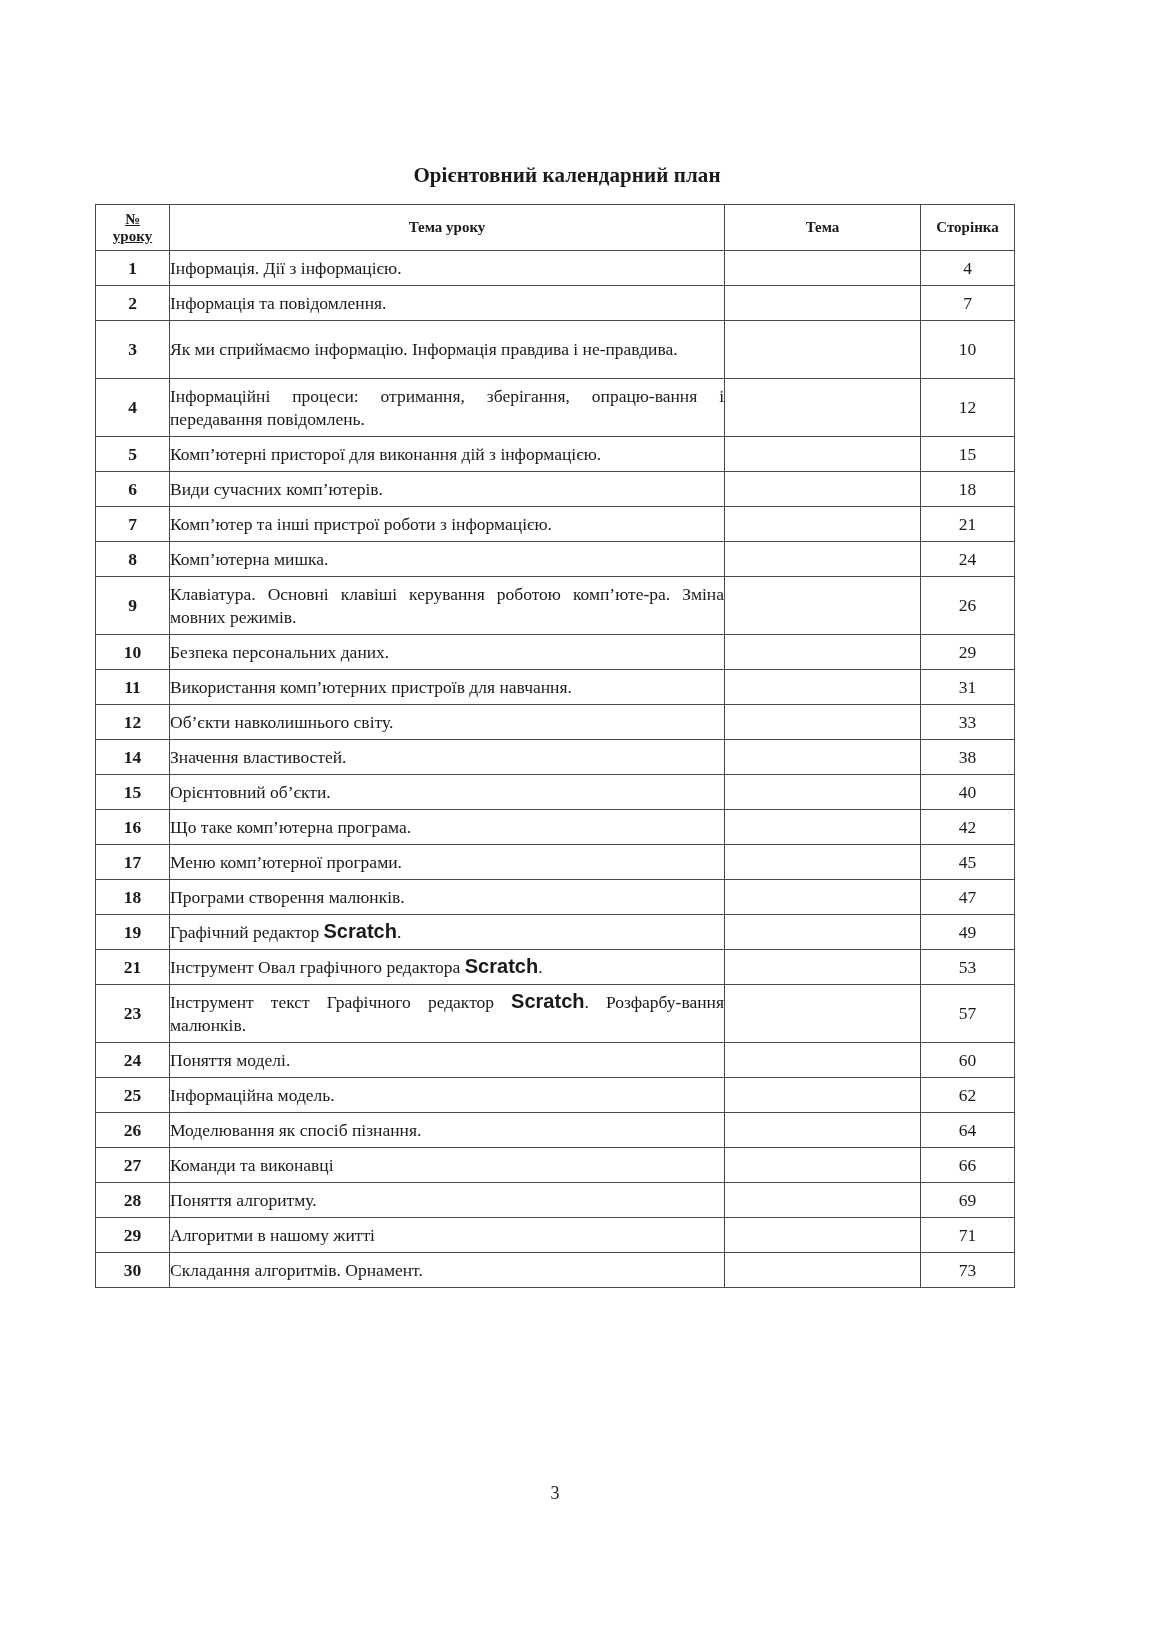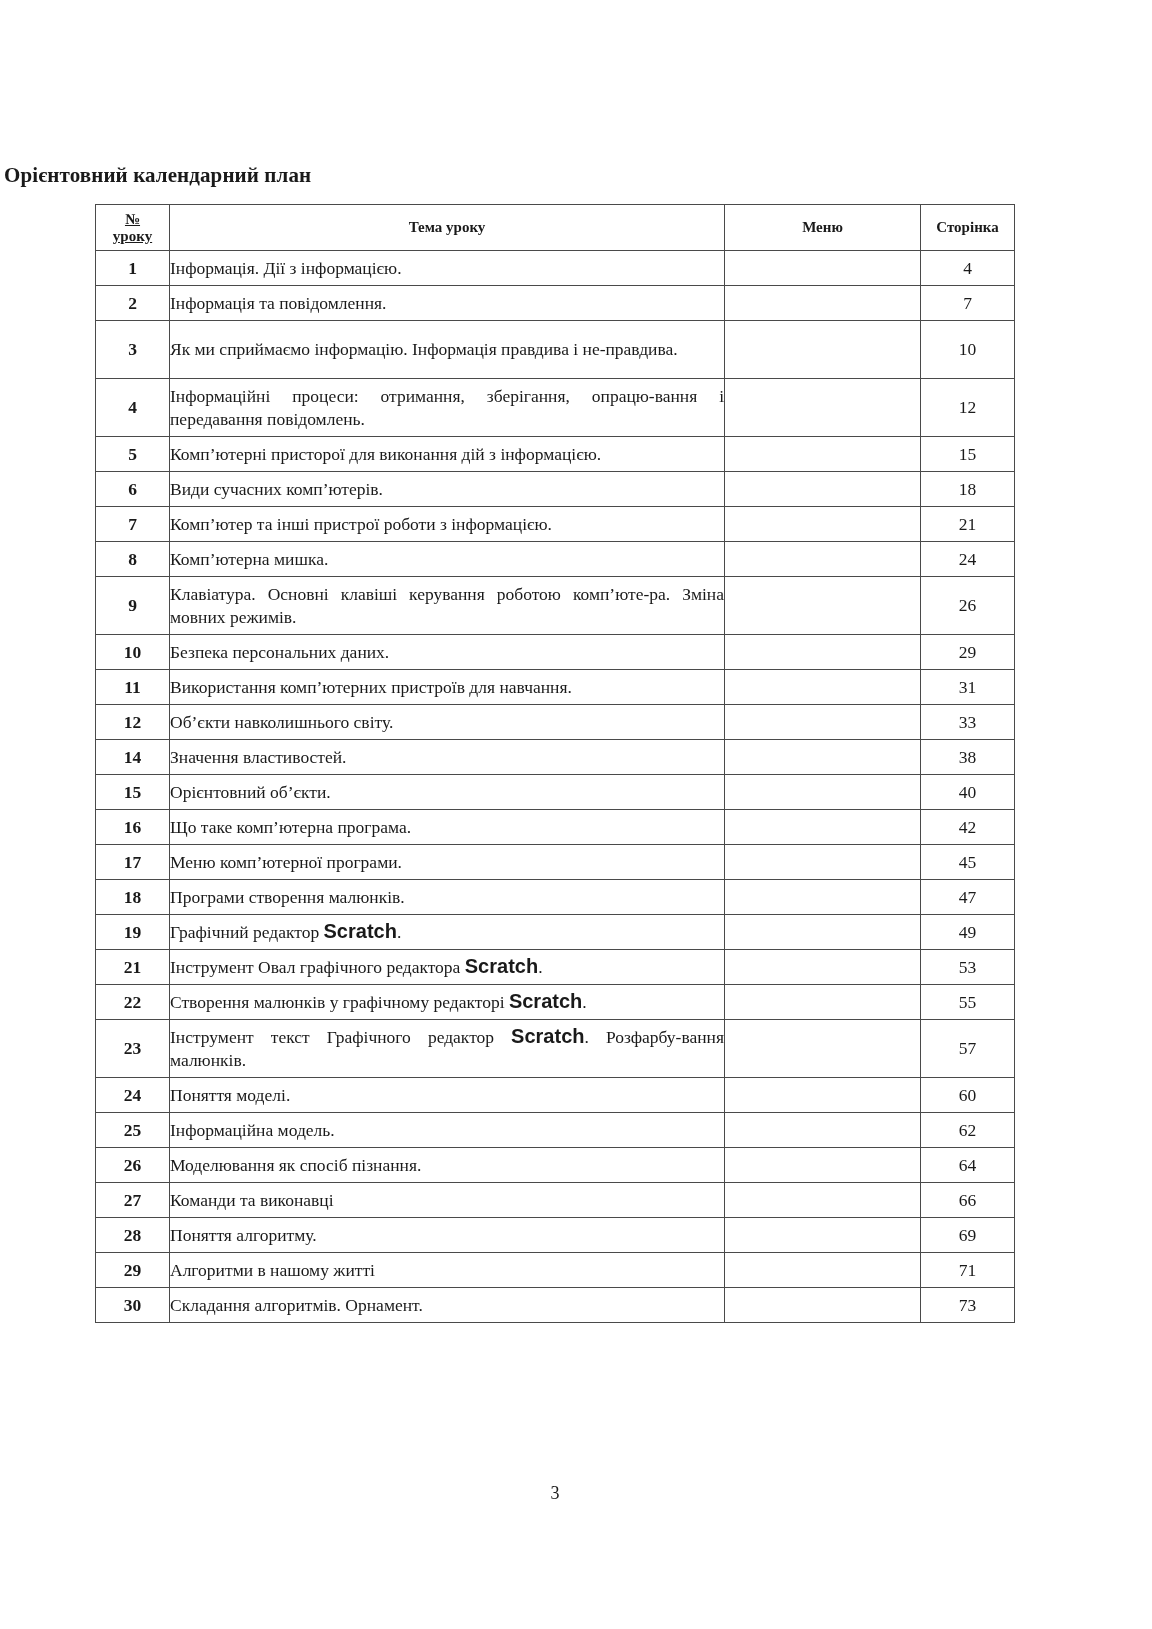--- a/index.html
+++ b/index.html
@@ -10,23 +10,24 @@
     body {
       width: 1152px;
       height: 1629px;
       position: relative;
       overflow: hidden;
       font-family: "Liberation Serif", "DejaVu Serif", serif;
       color: #1a1a1a;
     }
     .page-title {
       position: absolute;
-      left: 4px;
+      left: 12px;
       width: 1110px;
       top: 163px;
+      text-align: center;
       font-weight: bold;
       font-size: 21px;
       letter-spacing: 0.1px;
       color: #1a1a1a;
     }
     table.plan {
       position: absolute;
       left: 95px;
       top: 204px;
       width: 919px;
@@ -94,21 +95,21 @@
   <colgroup>
     <col class="c-num">
     <col class="c-topic">
     <col class="c-date">
     <col class="c-page">
   </colgroup>
   <thead>
     <tr>
       <th><span style="display:inline-block;width:52px;text-decoration:underline;">№ уроку</span></th>
       <th>Тема уроку</th>
-      <th>Меню</th>
+      <th>Тема</th>
       <th>Сторінка</th>
     </tr>
   </thead>
   <tbody id="plan-body">
       <tr class="row-single">
         <td class="num">1</td>
         <td class="topic"><span>Інформація. Дії з інформацією.</span></td>
         <td class="date"></td>
         <td class="page">4</td>
       </tr>
@@ -213,26 +214,20 @@
         <td class="topic"><span>Графічний редактор </span><span class="scratch">Scratch</span><span>.</span></td>
         <td class="date"></td>
         <td class="page">49</td>
       </tr>
       <tr class="row-single">
         <td class="num">21</td>
         <td class="topic"><span>Інструмент Овал графічного редактора </span><span class="scratch">Scratch</span><span>.</span></td>
         <td class="date"></td>
         <td class="page">53</td>
       </tr>
-      <tr class="row-single">
-        <td class="num">22</td>
-        <td class="topic"><span>Створення малюнків у графічному редакторі </span><span class="scratch">Scratch</span><span>.</span></td>
-        <td class="date"></td>
-        <td class="page">55</td>
-      </tr>
       <tr class="row-double">
         <td class="num">23</td>
         <td class="topic"><span>Інструмент текст Графічного редактор </span><span class="scratch">Scratch</span><span>. Розфарбу-вання малюнків.</span></td>
         <td class="date"></td>
         <td class="page">57</td>
       </tr>
       <tr class="row-single">
         <td class="num">24</td>
         <td class="topic"><span>Поняття моделі.</span></td>
         <td class="date"></td>

